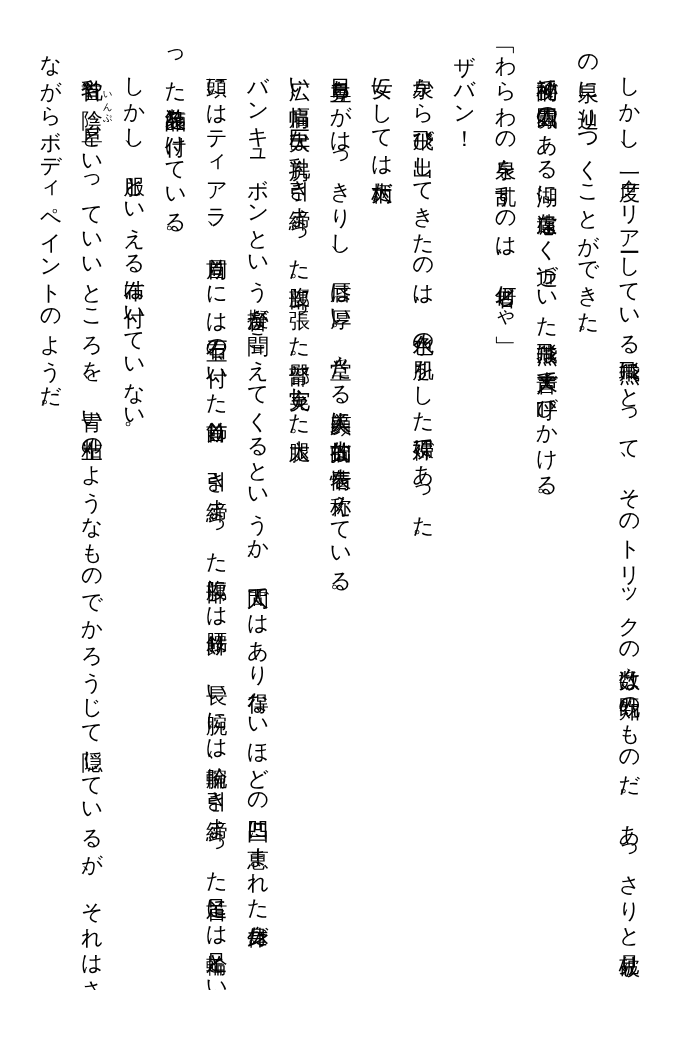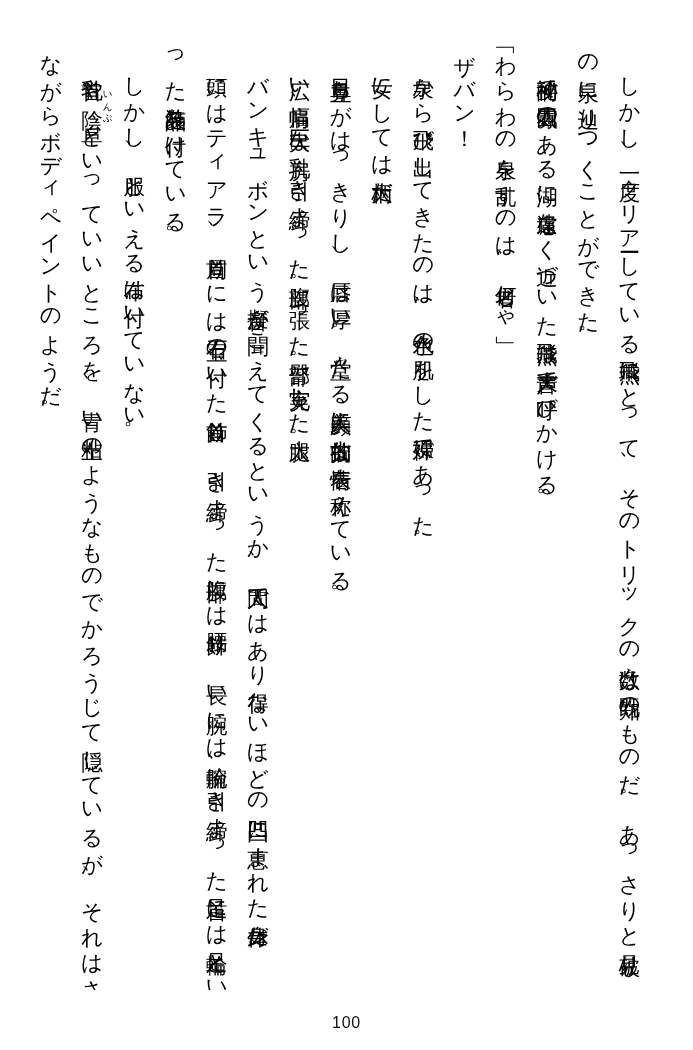--- a/index.html
+++ b/index.html
@@ -82,15 +82,14 @@
     <p class="">女にしては大柄だ。</p>
     <p class="">目鼻立ちがはっきりし、唇は厚い。堂々たる美人顔に古拙的な表情を称えている。</p>
     <p class="">広い肩幅、巨大な乳房。引き締まった腹部。張った臀部。充実した太腿。</p>
     <p class="">バンキュボンという擬音が聞こえてくるというか、人間ではあり得ないほどの凹凸に恵まれた身体だ。</p>
     <p class="">頭にはティアラ、首周りには宝石の付いた首飾り、引き締まった腹部には腰飾り、長い腕には腕輪、引き締まった足首には足輪といった装飾品を付けている。</p>
     <p class="">しかし、服といえる布は付いていない。</p>
     <p class=""><span>乳首や<ruby>陰阜<rt>いんぷ</rt></ruby>といっていいところを、青い粘土のようなものでかろうじて隠しているが、それはさながらボディペイントのようだ。</span></p>
 
   </div>
 
-  <div id="page-number">100</div>
 
 </div>
 
 </body></html>

